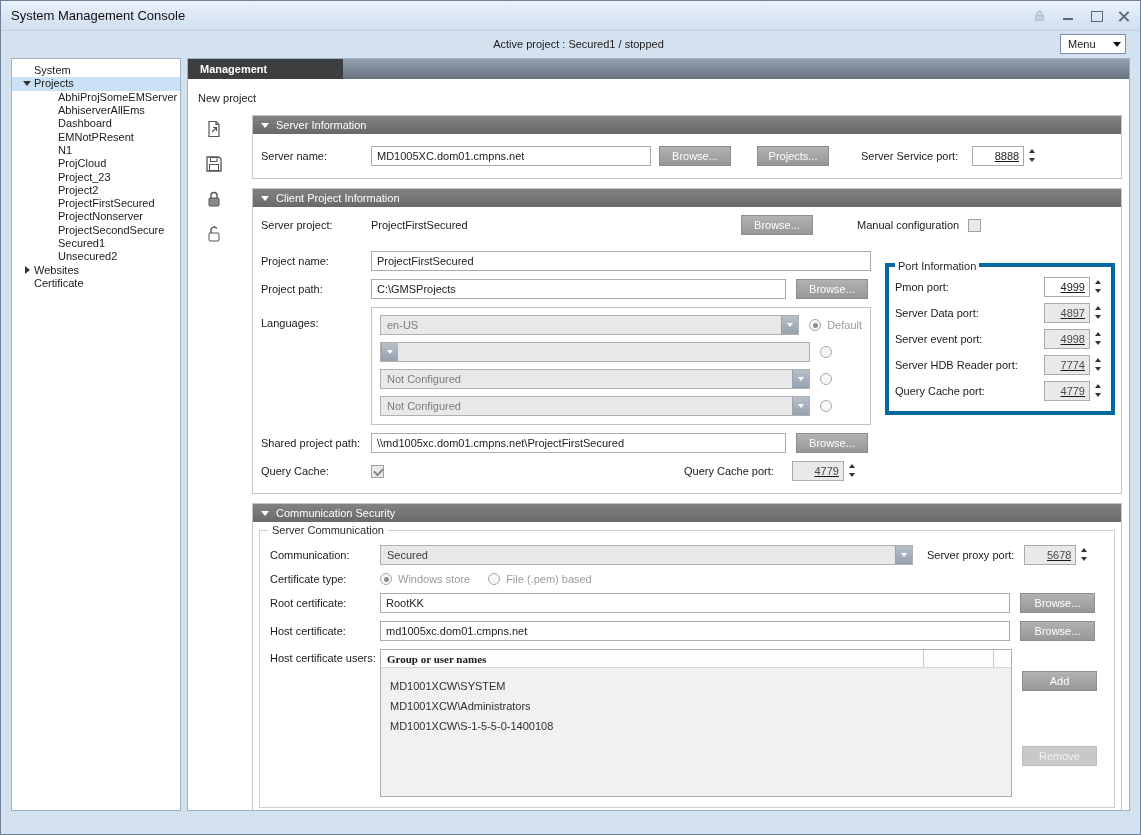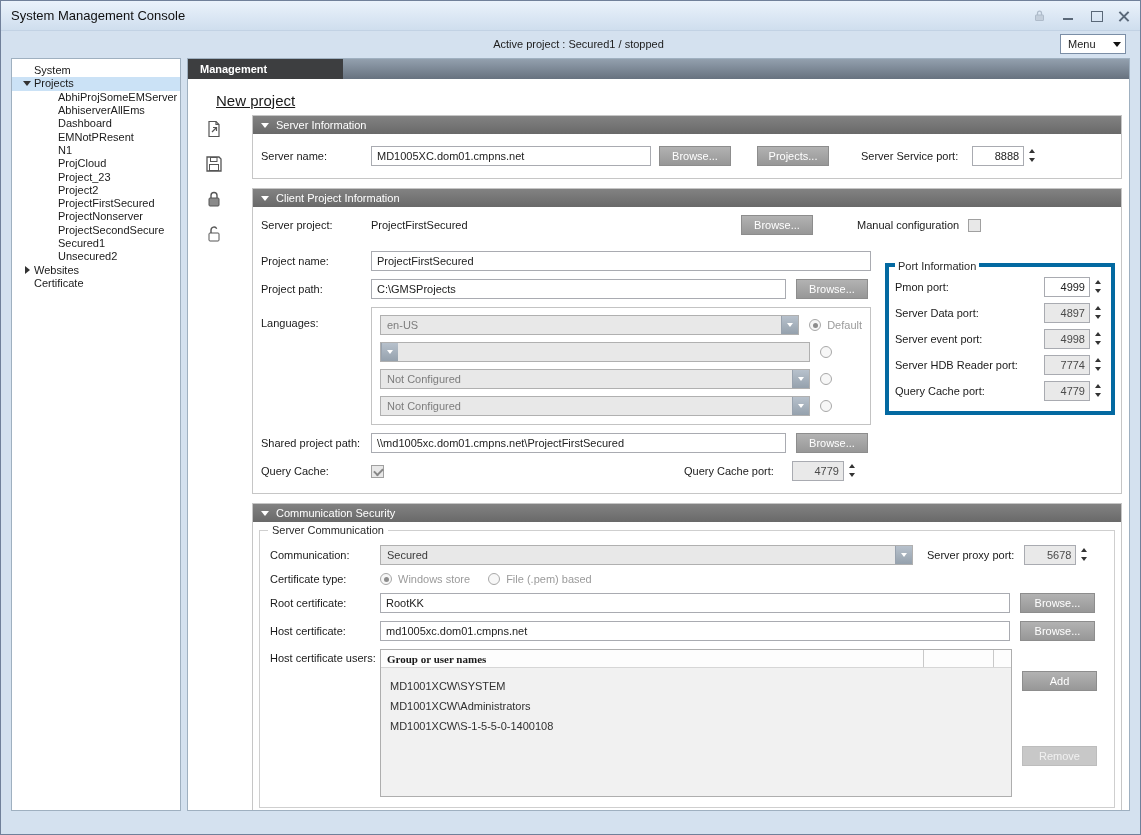--- a/index.html
+++ b/index.html
@@ -36,21 +36,21 @@
   .tree-item.lvl2 { padding-left:46px; }
   .tree-item.selected { background:#cbe2f6; }
   .exp { width:14px; display:inline-flex; justify-content:center; align-items:center; }
   .tri-down { width:0; height:0; border-left:4px solid transparent; border-right:4px solid transparent; border-top:5px solid #333; }
   .tri-right { width:0; height:0; border-top:4px solid transparent; border-bottom:4px solid transparent; border-left:5px solid #333; }
 
   
   .main-area { flex:1; background:#fff; border:1px solid #9fb0c0; position:relative; overflow:hidden; }
   .tab-strip { height:20px; background:linear-gradient(#93a0ae,#67727f); display:flex; }
   .tab { width:155px; background:#3d3e40; color:#fff; font-size:11px; font-weight:bold; display:flex; align-items:center; padding-left:12px; }
-  .new-project { margin:13px 0 0 28px; font-size:15px;text-decoration:underline; }
+  .new-project { margin:13px 0 0 10px; font-size:11px; }
 
   .icon-col { position:absolute; left:14px; top:58px; display:flex; flex-direction:column; gap:11px; }
   .tool-btn { width:24px; height:24px; display:flex; align-items:center; justify-content:center; background:transparent; border:none; cursor:default; }
 
   .form-area { position:absolute; top:56px; left:64px; width:870px; }
 
   .section { border:1px solid #c6c6c6; background:#fff; margin-bottom:9px; }
   .sec-header { height:18px; background:linear-gradient(#828282,#696969); color:#fff; font-size:11px; display:flex; align-items:center; padding-left:8px; gap:7px; }
   .tri-dn-white { width:0; height:0; border-left:4px solid transparent; border-right:4px solid transparent; border-top:5px solid #fff; }
 
@@ -58,21 +58,21 @@
   .flabel.dim { color:#9b9b9b; }
   .lab110 { width:110px; flex:0 0 110px; }
 
   input.txt { height:20px; border:1px solid #a9abb1; font-size:11px; padding:0 5px; font-family:inherit; color:#222; background:#fff; }
 
   .btn { height:20px; width:72px; background:linear-gradient(#b2b2b2,#979797); border:1px solid #8d8d8d; color:#fff; font-size:11px; font-family:inherit; cursor:default; }
   .btn.w75 { width:75px; }
   .btn.dis { background:#c8c8c8; border-color:#bdbdbd; color:#f1f1f1; }
 
   
-  .spinner { display:inline-flex; height:20px; align-items:stretch; }
+  .spinner { display:inline-flex; height:20px; align-items:stretch;text-decoration:underline; }
   .spin-val { width:52px; height:20px; border:1px solid #a9abb1; font-size:11px; text-align:right; padding:0 4px; font-family:inherit; background:#fff; color:#222; }
   .spinner.gray .spin-val { background:#e9e9e9; color:#4a4a4a; }
   .spin-btns { width:13px; display:flex; flex-direction:column; margin-left:2px; }
   .su,.sd { flex:1; position:relative; }
   .su::after { content:""; position:absolute; left:3px; top:3px; border-left:3.5px solid transparent; border-right:3.5px solid transparent; border-bottom:4px solid #333; }
   .sd::after { content:""; position:absolute; left:3px; top:2px; border-left:3.5px solid transparent; border-right:3.5px solid transparent; border-top:4px solid #333; }
 
   
   .combo { height:20px; border:1px solid #b0b0b0; background:#e8e8e8; display:flex; align-items:center; }
   .combo .ctext { flex:1; font-size:11px; color:#7d7d7d; padding-left:6px; white-space:nowrap; overflow:hidden; }

